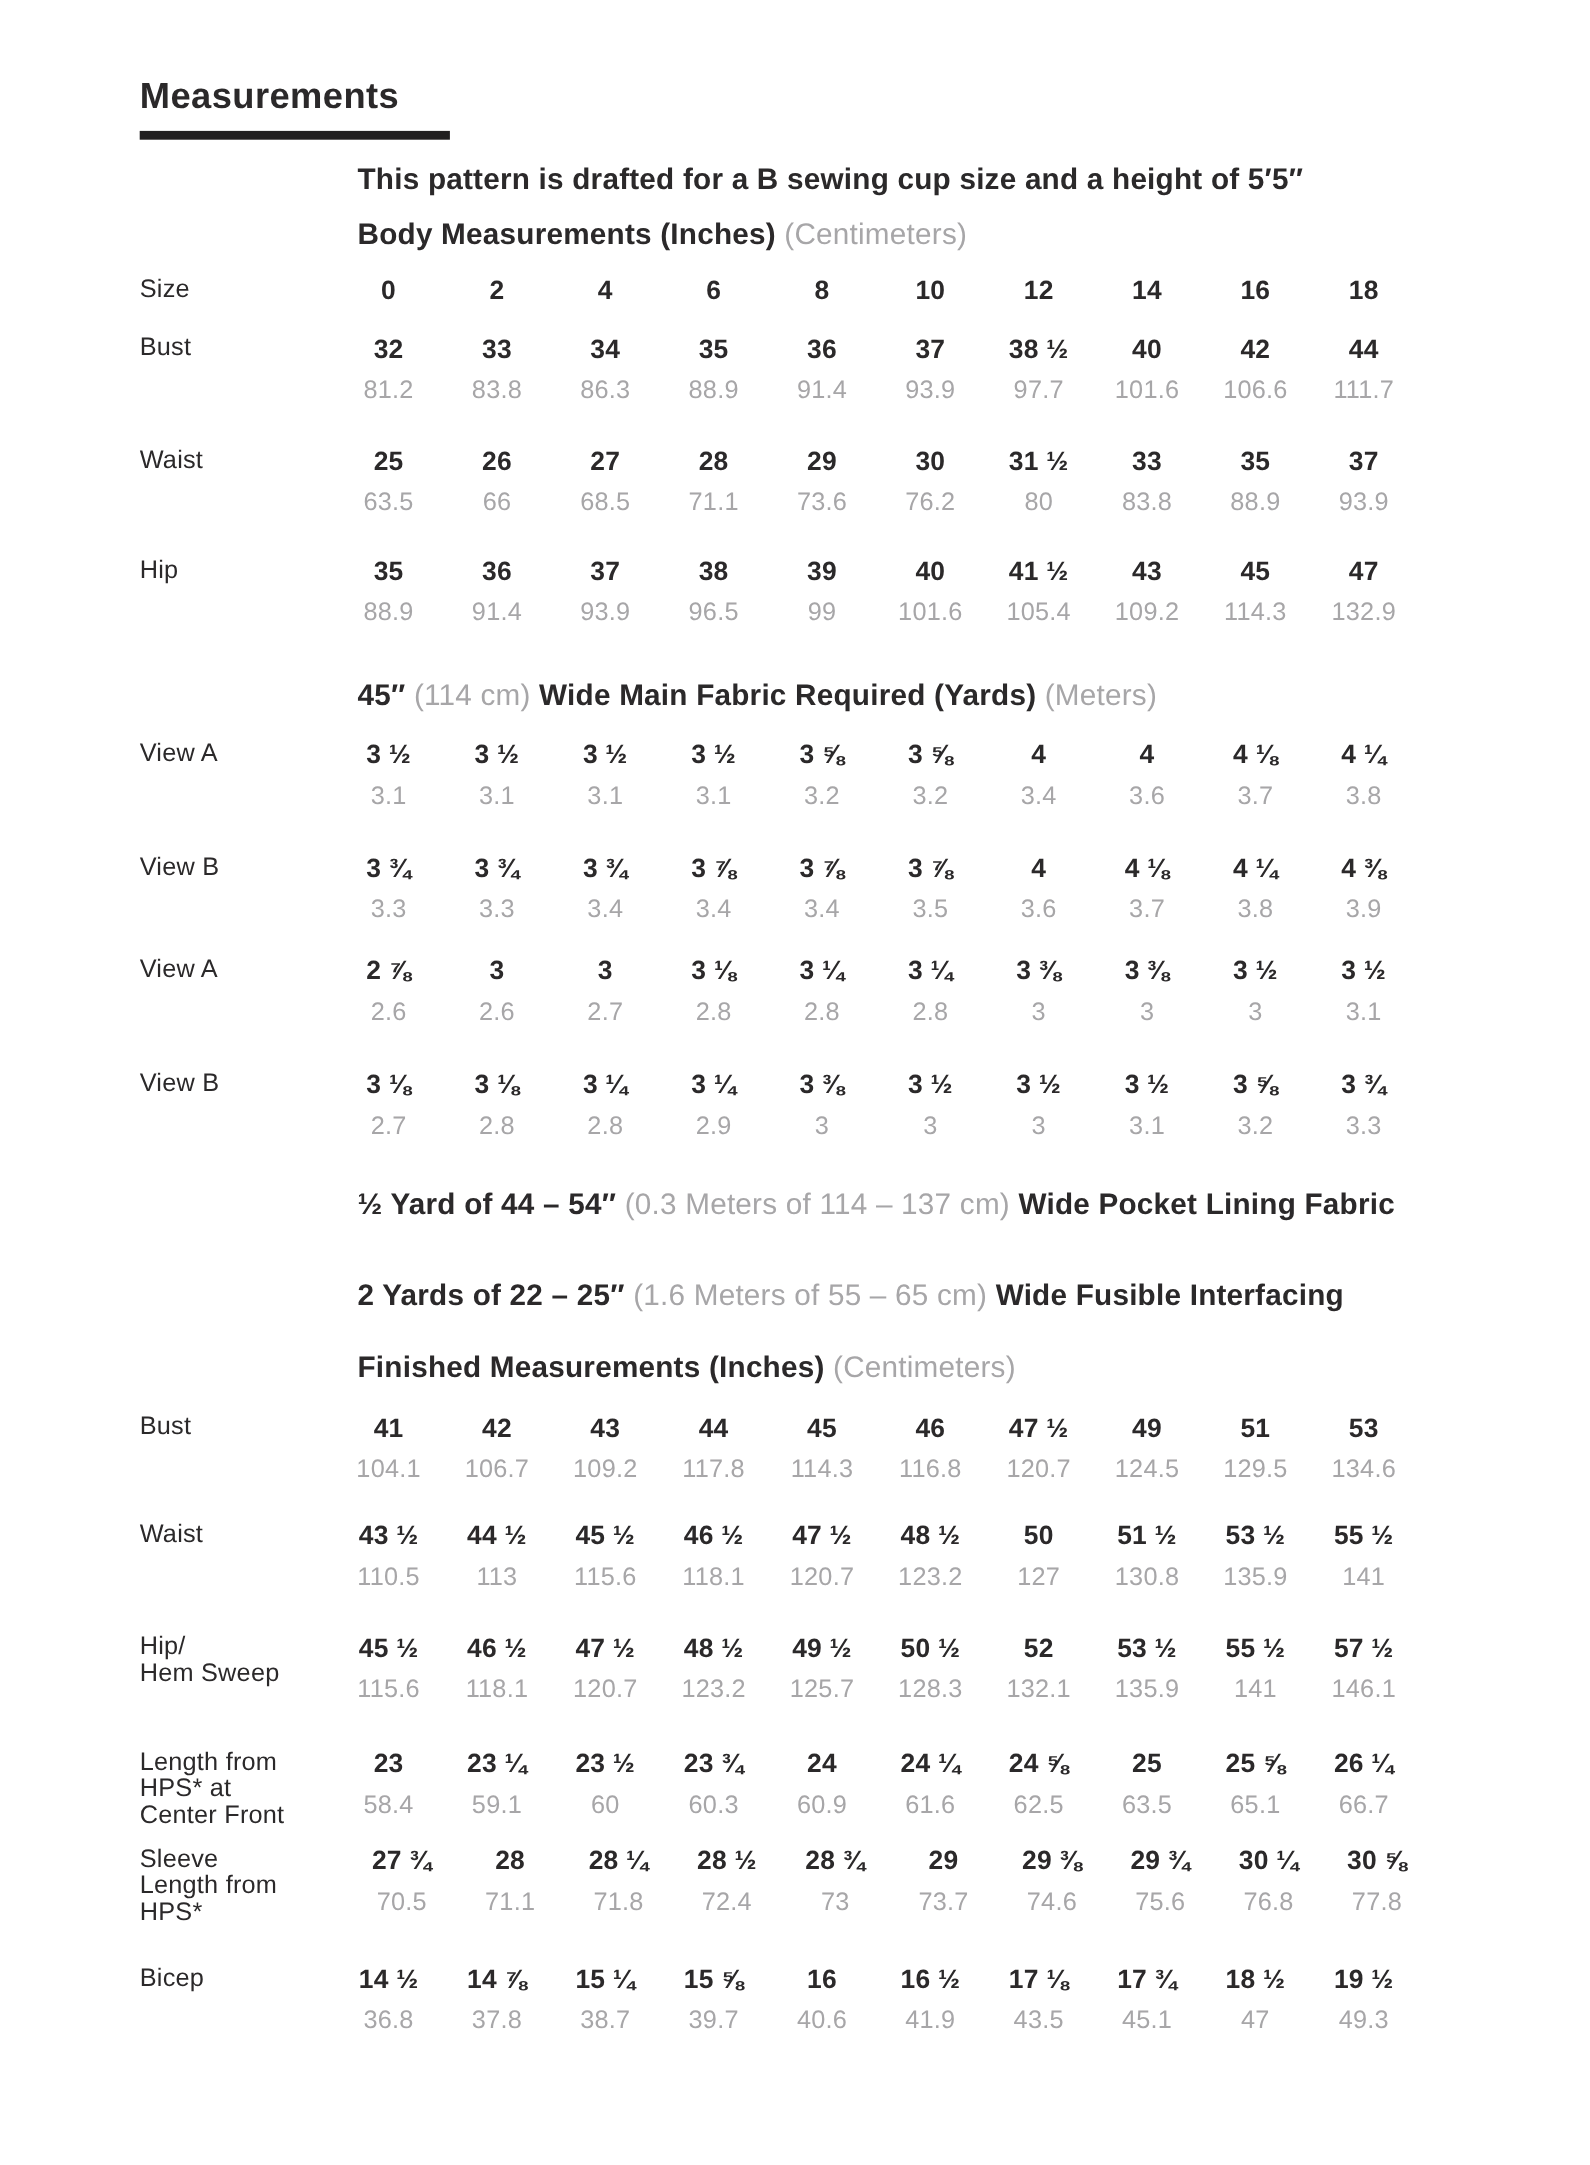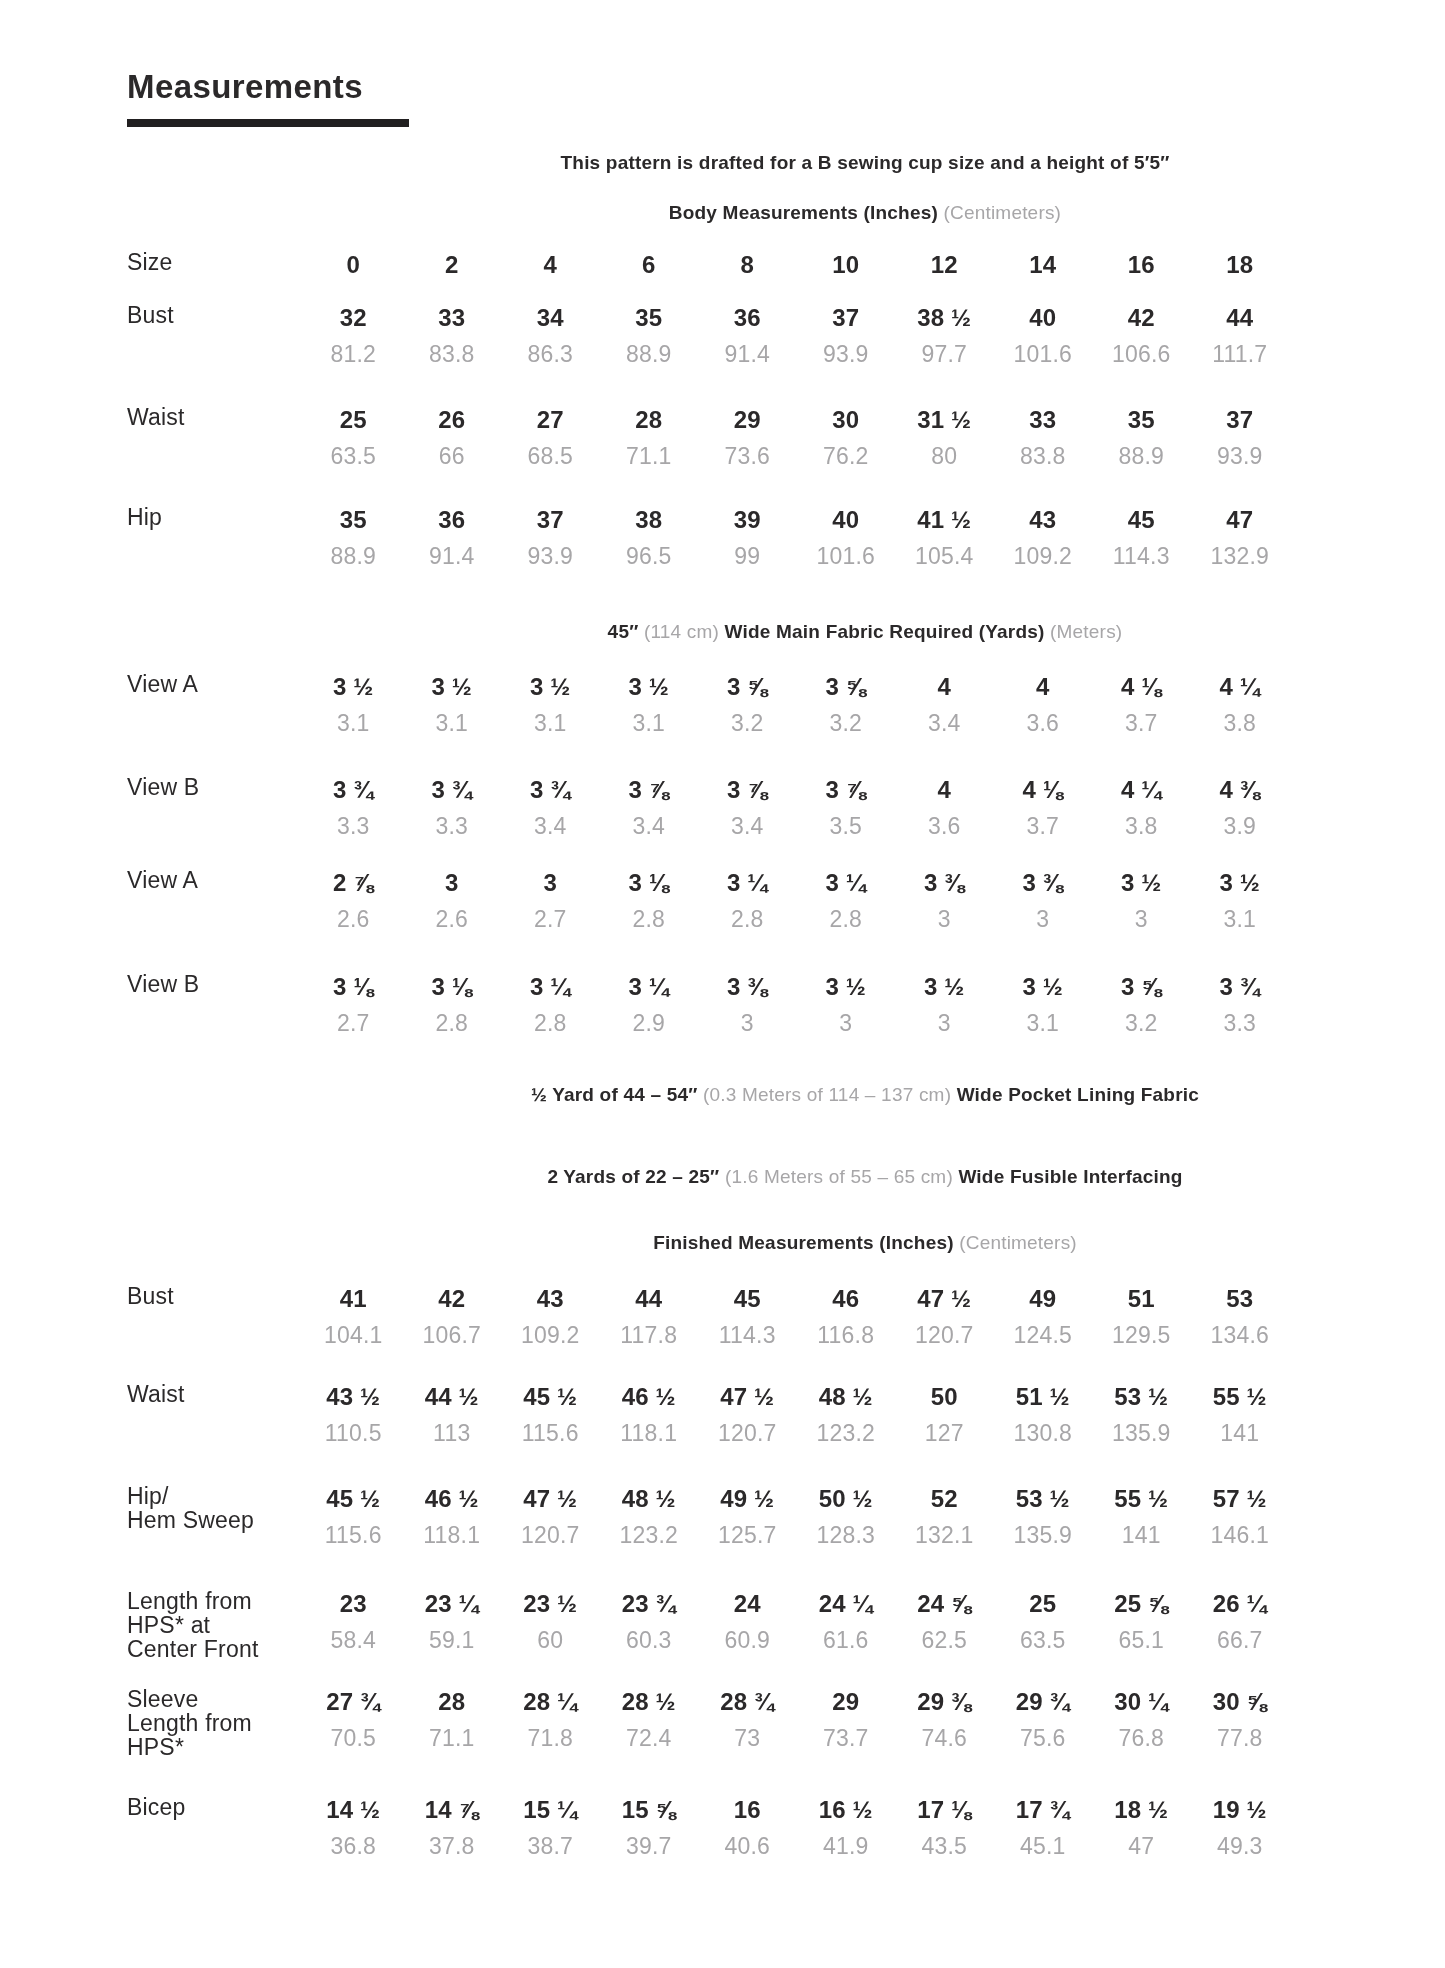--- a/index.html
+++ b/index.html
@@ -14,22 +14,22 @@
     color:var(--dark);
     -webkit-font-smoothing:antialiased;
   }
   .page{box-sizing:border-box;width:1445px;height:1620px;padding:67px 40px 0 127px;}
   h1{
     margin:0;font-size:33px;line-height:40px;font-weight:700;
     letter-spacing:0.4px;color:var(--dark);
   }
   .title-underline{width:282px;height:8px;background:var(--bar);margin-top:12px;}
   .hline{
-    margin-left:198px;font-size:19px;line-height:36px;font-weight:700;
-    letter-spacing:0.2px;white-space:nowrap;text-align:center;
+    margin-left:198px;font-size:27px;line-height:36px;font-weight:700;
+    letter-spacing:0.2px;white-space:nowrap;
   }
   .hline .muted{color:var(--muted);font-weight:400;}
   .intro{margin:18px 0 0 198px;}
   
   .mrow{display:flex;}
   .mrow .label{
     width:177px;flex:none;font-size:23px;line-height:24px;font-weight:400;
     white-space:pre-line;letter-spacing:0.2px;
   }
   .cells{display:grid;grid-template-columns:repeat(10,98.5px);}
@@ -49,21 +49,21 @@
   [data-bi="8"]{margin-top:54px;}
   [data-bi="9"]{margin-top:27px;}
   [data-bi="10"]{margin-top:38px;}
   [data-bi="11"]{margin-top:39px;}
   [data-bi="12"]{margin-top:46px;}
   [data-bi="13"]{margin-top:30px;}
   [data-bi="14"]{margin-top:23px;}
   [data-bi="15"]{margin-top:32px;}
   [data-bi="16"]{margin-top:36px;}
   [data-bi="17"]{margin-top:39px;}
-  [data-bi="18"]{margin-top:26px;}
+  [data-bi="18"]{margin-top:16px;gap:12px;}
   [data-bi="19"]{margin-top:36px;}
 </style>
 </head>
 <body>
 
 <div class="page">
   <header>
     <h1>Measurements</h1>
     <div class="title-underline"></div>
   </header>

